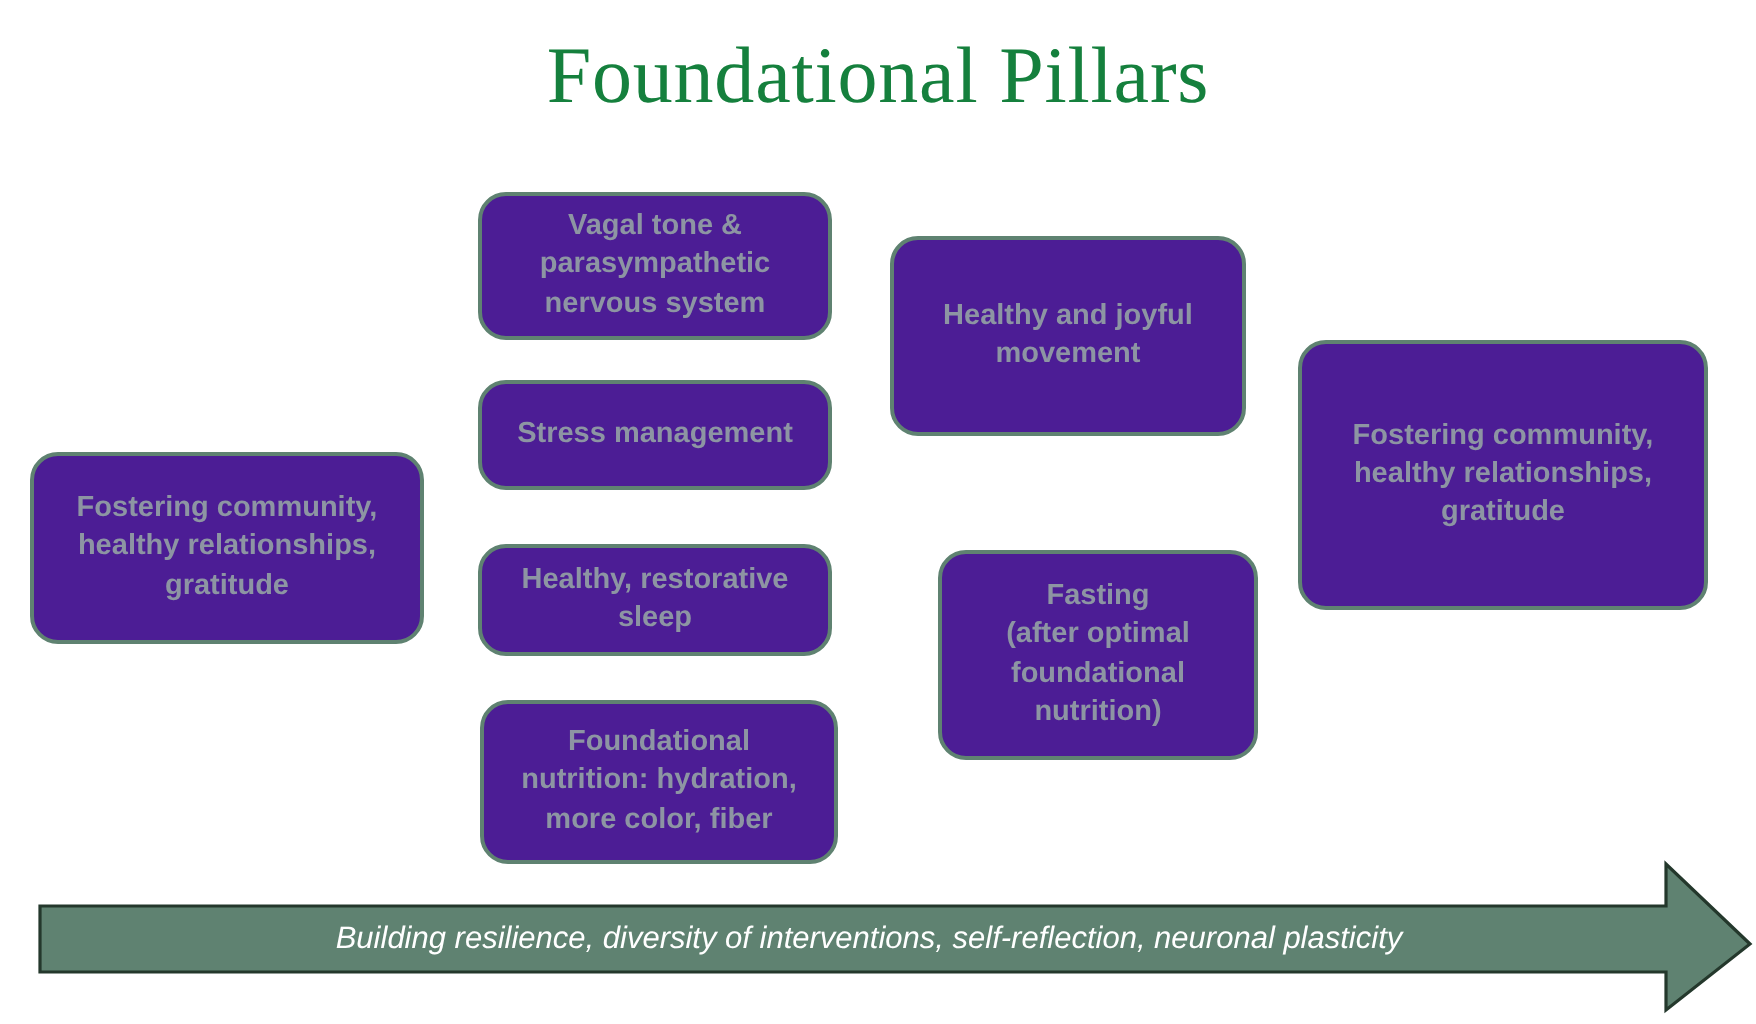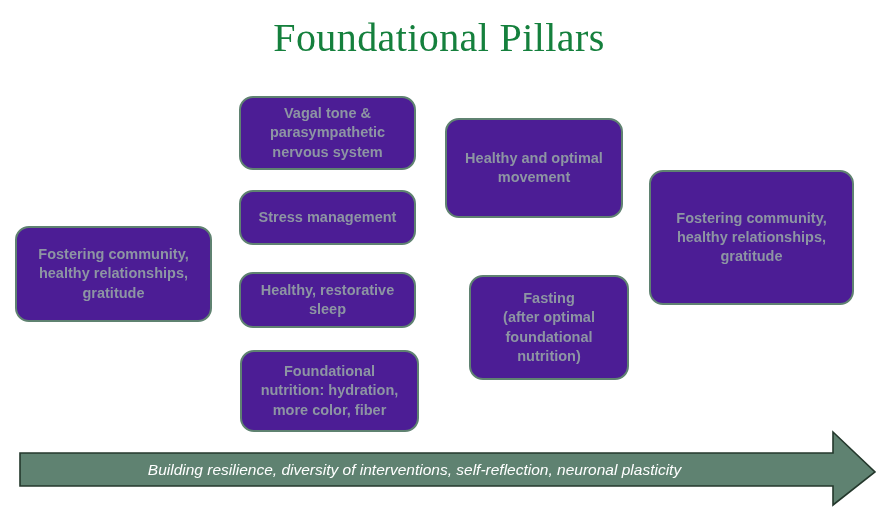--- a/index.html
+++ b/index.html
@@ -90,21 +90,21 @@
   #banner-arrow-svg {
     position: absolute;
     left: 0;
     top: 425px;
     width: 878px;
     height: 87px;
   }
 
   #banner-arrow-label {
     position: absolute;
-    left: 8px;
+    left: 28px;
     top: 453px;
     width: 813px;
     height: 33px;
     display: flex;
     align-items: center;
     justify-content: center;
     color: #ffffff;
     font-family: "Liberation Sans", sans-serif;
     font-style: italic;
     font-size: 15.5px;
@@ -130,21 +130,21 @@
 
   <div class="pillar-box" id="box-sleep">Healthy, restorative
 sleep</div>
 
   <div class="pillar-box" id="box-stress-management">Stress management</div>
 
   <div class="pillar-box" id="box-nutrition">Foundational
 nutrition: hydration,
 more color, fiber</div>
 
-  <div class="pillar-box" id="box-movement">Healthy and optimal
+  <div class="pillar-box" id="box-movement">Healthy and joyful
 movement</div>
 
   <div class="pillar-box" id="box-fasting">Fasting
 (after optimal
 foundational
 nutrition)</div>
 
   <div class="pillar-box" id="box-community-right">Fostering community,
 healthy relationships,
 gratitude</div>

